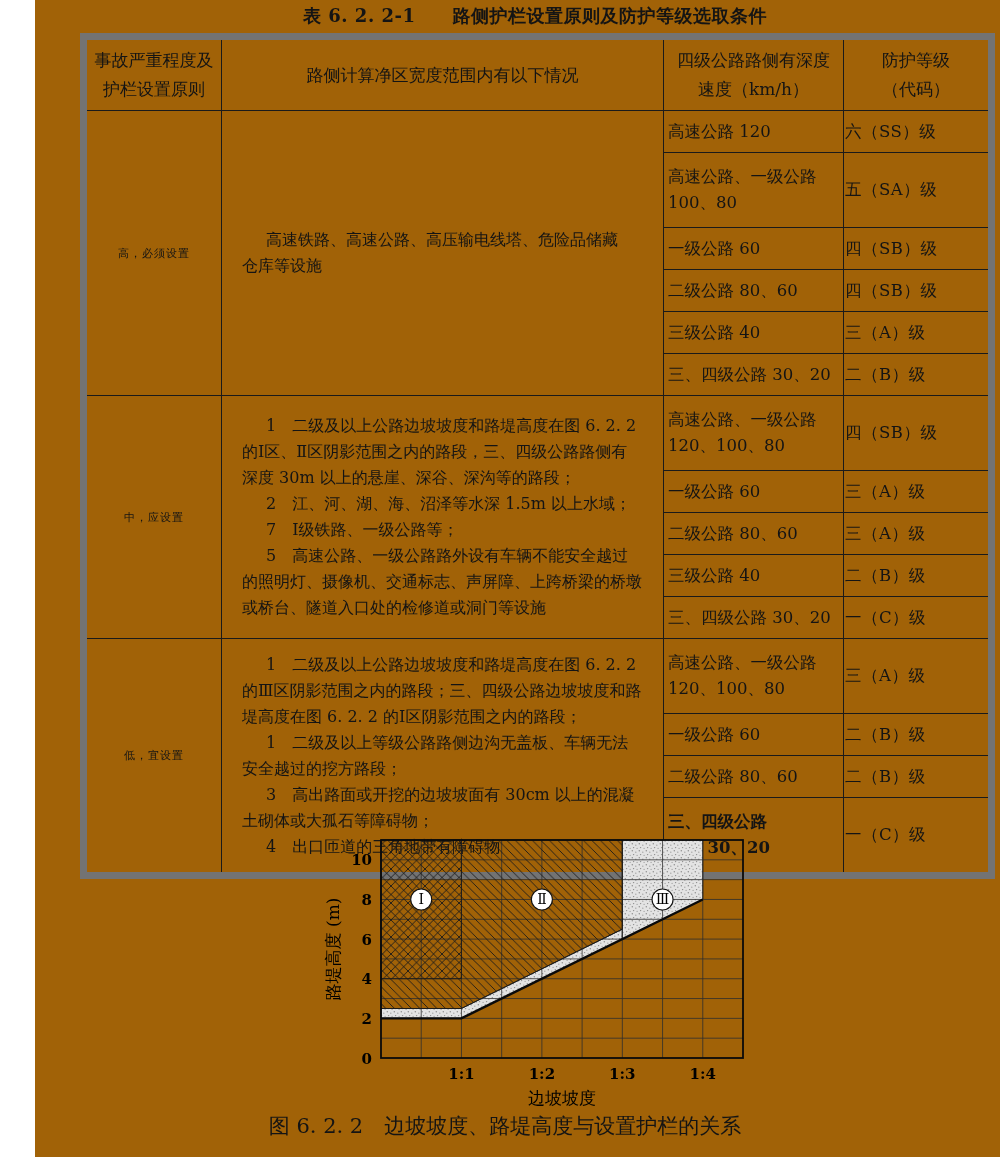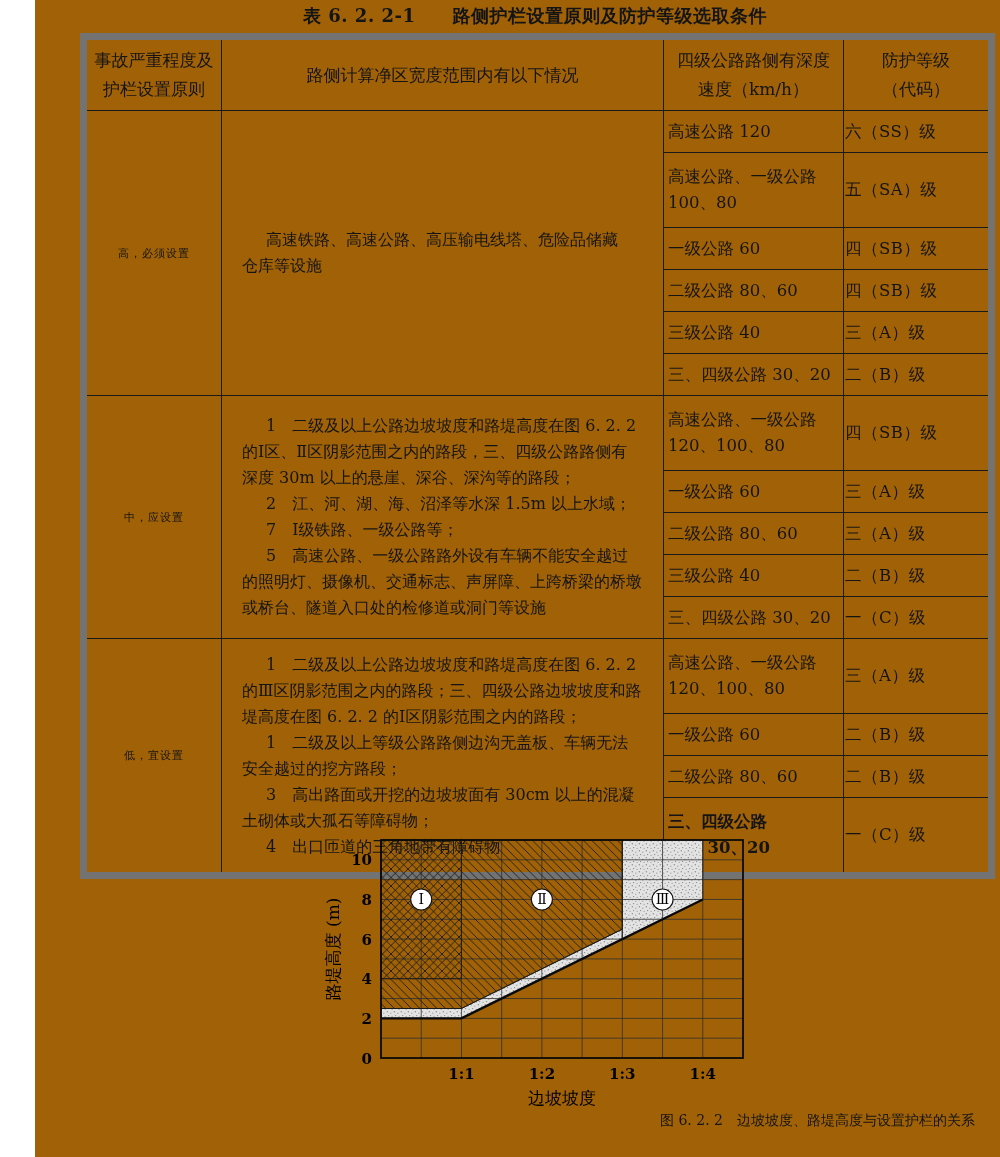--- a/index.html
+++ b/index.html
@@ -15,21 +15,21 @@
   .c-sev{font-size:11px;text-align:center;vertical-align:middle;letter-spacing:1px;}
   .c-sit{vertical-align:middle;padding:5px 20px;}
   .para{margin:0;font-size:16px;line-height:26px;text-indent:1.5em;white-space:pre-line;}
   .c-road{font-size:16.5px;text-align:left;vertical-align:middle;white-space:pre-line;
           line-height:26px;padding:2px 4px;}
   .c-grade{font-size:16.5px;vertical-align:middle;letter-spacing:.5px;}
   .figwrap{position:absolute;left:288px;top:835px;}
   .tick{font-family:"DejaVu Serif","Liberation Serif",serif;font-size:15px;font-weight:bold;}
   .zone-lab{font-family:"DejaVu Serif","Liberation Serif",serif;font-size:14px;}
   .axis-title{font-family:"DejaVu Serif","Liberation Serif",serif;font-size:17px;}
-  .caption{position:absolute;top:1112px;left:0;width:940px;text-align:right;font-size:14px;}
+  .caption{position:absolute;top:1112px;left:0;width:940px;text-align:center;font-size:21px;}
 </style>
 </head>
 <body>
 
 <div class="page">
 
   <div class="title">表 6. 2. 2-1　　路侧护栏设置原则及防护等级选取条件</div>
 
   <div class="tblwrap">
     <table class="gr">

